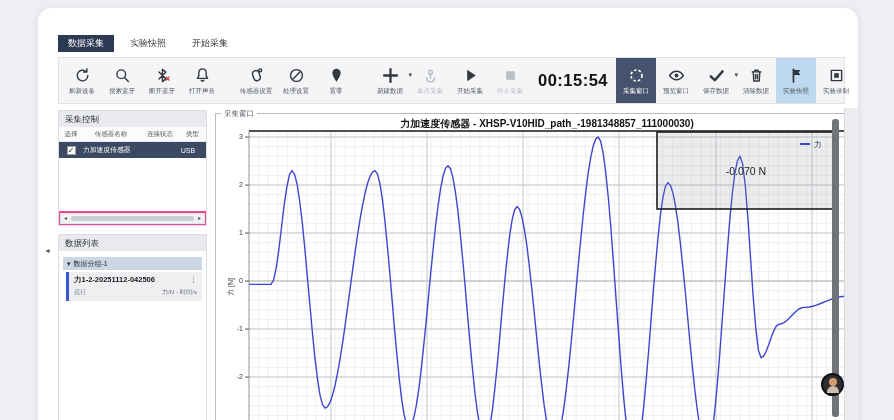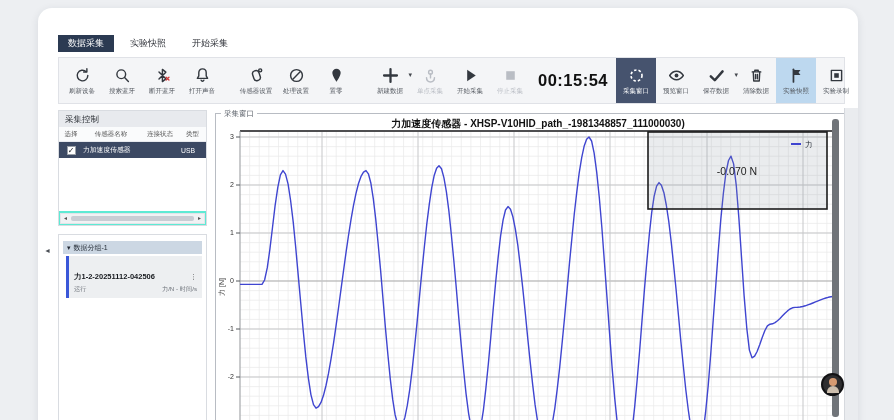--- a/index.html
+++ b/index.html
@@ -21,45 +21,45 @@
   .tb-item.disabled .tb-label{color:#b9bdc4;}
   .tb-item.active{background:#46536e;color:#fff;}
   .tb-item.active .tb-label{color:#fff;}
   .tb-item.highlight{background:#bdd8ef;}
   .tb-caret{position:absolute;right:-2px;top:13px;font-size:7px;color:#44484e;}
   .tb-gap{margin-right:14px;}
   .tb-timer{font-size:16.5px;font-weight:bold;color:#111;letter-spacing:.5px;margin:0 8px;white-space:nowrap;}
   .tb-icon{height:20px;display:flex;align-items:center;}
   
   .sidebar{position:absolute;left:20px;top:102px;width:149px;}
-  .panel{border:1px solid #d9dce1;background:#5eead4;margin-bottom:8px;}
+  .panel{border:1px solid #d9dce1;background:#ec4899;margin-bottom:8px;}
   .panel-h{height:16px;line-height:16px;background:#e8eaee;font-size:8.5px;padding-left:6px;color:#2e3238;}
   .thead{display:flex;height:14px;align-items:center;font-size:6.5px;color:#555;background:#fafbfc;border-bottom:1px solid #e7e9ed;}
   .thead span{text-align:center;}
   .c0{width:24px;} .c1{width:56px;} .c2{width:42px;} .c3{width:23px;}
   .srow{display:flex;height:16px;align-items:center;background:#3c4963;color:#fff;font-size:6.8px;cursor:pointer;}
   .srow .c0{display:flex;justify-content:center;}
   .checkbox{width:9px;height:9px;background:#fff;border:1px solid #9aa0a8;box-sizing:border-box;
             font-size:8px;line-height:7px;color:#15181d;text-align:center;cursor:pointer;}
   .dot{width:7px;height:7px;border-radius:50%;background:#17c317;margin:0 auto;}
   .tbody-space{height:53px;background:#fff;}
   .hscroll{display:flex;align-items:center;height:9px;margin:2px 1px 1px;background:#f1f2f4;border:1px solid #e2e4e8;}
   .hs-btn{width:9px;font-size:5px;line-height:7px;text-align:center;color:#555;cursor:pointer;}
   .hs-thumb{flex:1;height:5px;background:#c9cdd4;border-radius:2px;margin:0 1px;cursor:pointer;}
   .panel2{border:1px solid #d9dce1;background:#fff;height:190px;}
   .grouprow{display:flex;align-items:center;height:13px;background:#ccd7e3;margin:6px 4px 0;
             font-size:7px;color:#1f2630;padding-left:4px;gap:3px;cursor:pointer;}
-  .dataitem{margin:2px 4px 0 7px;background:#edeff1;border-left:3px solid #3a57d8;padding:16px 5px 4px;cursor:pointer;}
+  .dataitem{margin:2px 4px 0 7px;background:#edeff1;border-left:3px solid #3a57d8;padding:3px 5px 4px;cursor:pointer;}
   .di-top{display:flex;justify-content:space-between;align-items:center;font-size:7.5px;font-weight:bold;color:#15181d;}
   .di-more{font-size:7px;color:#444;cursor:pointer;font-weight:normal;}
   .di-sub{display:flex;justify-content:space-between;font-size:6.2px;color:#6d727a;margin-top:3px;}
   
   .groupbox{position:absolute;left:177px;top:105px;width:630px;height:327px;border:1px solid #b8bcc3;box-sizing:border-box;background:#fff;}
   .gb-label{position:absolute;top:-5px;left:5px;background:#fff;padding:0 3px;font-size:7.5px;color:#5a6069;}
-  .chart-wrap{position:absolute;left:1px;top:3px;width:628px;height:303px;}
+  .chart-wrap{position:absolute;left:10px;top:3px;width:628px;height:303px;}
   .vscroll{position:absolute;left:616px;top:5px;width:7px;height:298px;background:#707479;border-radius:3px;cursor:pointer;}
   .right-strip{position:absolute;left:806px;top:100px;width:13px;height:332px;background:#eaecef;border-left:1px solid #d6d9de;}
   
   .avatar-btn{position:absolute;left:821px;top:373px;width:23px;height:23px;border-radius:50%;
               background:#2e2e30;border:2px solid #121214;box-sizing:border-box;cursor:pointer;z-index:9;}
   .avatar-btn::before{content:"";position:absolute;left:6px;top:3px;width:8px;height:8px;border-radius:50%;background:#d79b72;}
   .avatar-btn::after{content:"";position:absolute;left:4px;top:11px;width:12px;height:7px;border-radius:6px 6px 0 0;background:#cdbfae;}
   .collapse-handle{position:absolute;left:44px;top:247px;font-size:7px;color:#4a4e55;cursor:pointer;z-index:9;}
   svg text{font-family:"Liberation Sans","DejaVu Sans",sans-serif;}
 </style>
@@ -248,20 +248,21 @@
         <span class="c3">USB</span>
       </div>
       <div class="tbody-space"></div>
       <div class="hscroll">
         <span class="hs-btn">◄</span>
         <span class="hs-thumb"></span>
         <span class="hs-btn">►</span>
       </div>
     </div>
     <div class="panel2">
+      <div class="panel-h">数据列表</div>
       <div class="grouprow">
         <span>▾</span>
         <span>数据分组-1</span>
       </div>
       <div class="dataitem">
         <div class="di-top">
           <span>力1-2-20251112-042506</span>
           <span class="di-more">⋮</span>
         </div>
         <div class="di-sub">

